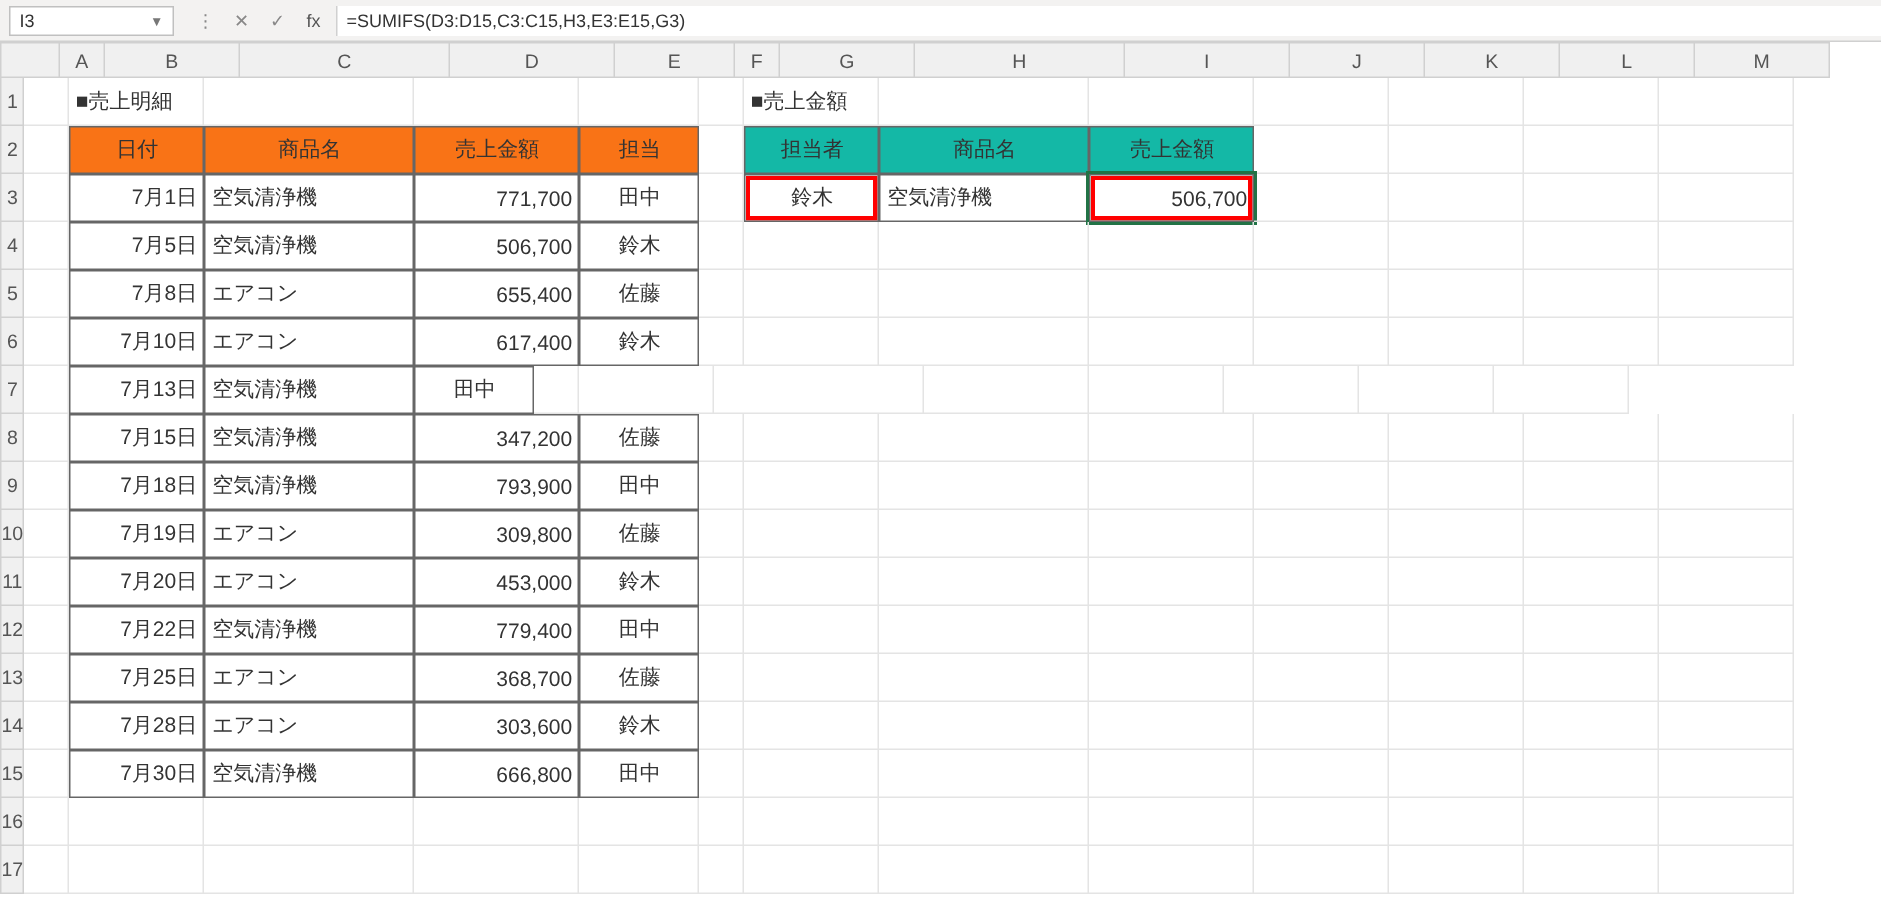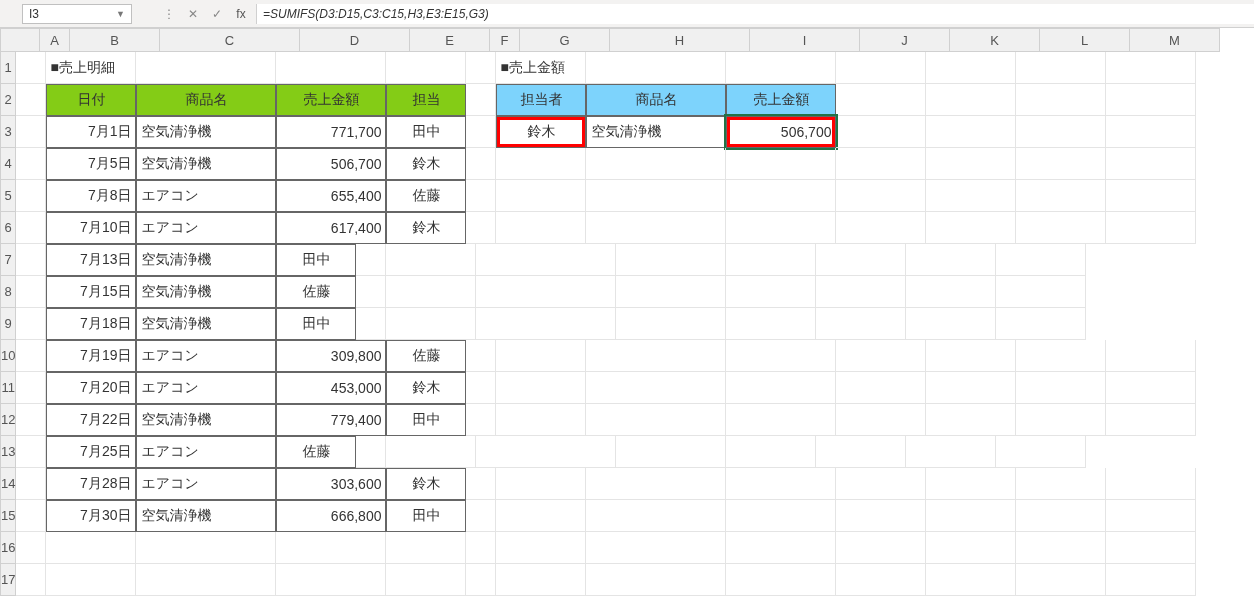--- a/index.html
+++ b/index.html
@@ -18,21 +18,21 @@
     display: flex;
     align-items: center;
     height: 28px;
     background: #f3f2f1;
     border-bottom: 1px solid #d0d0d0;
     font-size: 12px;
   }
   .name-box {
     width: 110px;
     height: 20px;
-    margin: 0 22px;
+    margin: 0 6px;
     background: #fff;
     border: 1px solid #c0c0c0;
     display: flex;
     align-items: center;
     padding: 0 6px;
     justify-content: space-between;
     gap: 28px;
   }
   .name-box .caret { font-size: 9px; color: #777; }
   .fb-icons {
@@ -48,21 +48,20 @@
     flex: 1;
     height: 20px;
     border: none;
     background: #fff;
     padding: 0 6px;
     font-size: 12px;
     color: #333;
     border-left: 1px solid #d0d0d0;
     display: flex;
     align-items: center;
-    font-style: italic;
   }
   .corner {
     width: 40px;
     height: 24px;
     background: #f0f0f0;
     border: 1px solid #d0d0d0;
   }
   .col-headers {
     display: flex;
     height: 24px;
@@ -121,26 +120,26 @@
   .wJ  { width: 90px; }
   .wK  { width: 90px; }
   .wL  { width: 90px; }
   .wM  { width: 90px; }
 
   .txt-left   { justify-content: flex-start; }
   .txt-right  { justify-content: flex-end; text-align: right; }
   .txt-center { justify-content: center; }
 
   .hdr-blue {
-    background: #84cc16;
+    background: #f97316;
     border: 1px solid #666 !important;
     font-weight: normal;
   }
   .hdr-tan {
-    background: #7dd3fc;
+    background: #14b8a6;
     border: 1px solid #666 !important;
   }
   .tbl {
     border: 1px solid #666 !important;
   }
 
   .red-box {
     box-shadow: inset 0 0 0 3px #ff0000;
   }
   .sel {
@@ -326,34 +325,36 @@
           <div class="cell wI"></div>
           <div class="cell wJ"></div>
           <div class="cell wK"></div>
           <div class="cell wL"></div>
           <div class="cell wM"></div>
         </div>
         <div class="row">
           <div class="cell wA"></div>
           <div class="cell wB tbl txt-right">7月15日</div>
           <div class="cell wC tbl txt-left">空気清浄機</div>
+          <div class="cell wD tbl txt-right">347,200</div>
           <div class="cell wE tbl txt-center">佐藤</div>
           <div class="cell wF"></div>
           <div class="cell wG"></div>
           <div class="cell wH"></div>
           <div class="cell wI"></div>
           <div class="cell wJ"></div>
           <div class="cell wK"></div>
           <div class="cell wL"></div>
           <div class="cell wM"></div>
         </div>
         <div class="row">
           <div class="cell wA"></div>
           <div class="cell wB tbl txt-right">7月18日</div>
           <div class="cell wC tbl txt-left">空気清浄機</div>
+          <div class="cell wD tbl txt-right">793,900</div>
           <div class="cell wE tbl txt-center">田中</div>
           <div class="cell wF"></div>
           <div class="cell wG"></div>
           <div class="cell wH"></div>
           <div class="cell wI"></div>
           <div class="cell wJ"></div>
           <div class="cell wK"></div>
           <div class="cell wL"></div>
           <div class="cell wM"></div>
         </div>
@@ -399,20 +400,21 @@
           <div class="cell wI"></div>
           <div class="cell wJ"></div>
           <div class="cell wK"></div>
           <div class="cell wL"></div>
           <div class="cell wM"></div>
         </div>
         <div class="row">
           <div class="cell wA"></div>
           <div class="cell wB tbl txt-right">7月25日</div>
           <div class="cell wC tbl txt-left">エアコン</div>
+          <div class="cell wD tbl txt-right">368,700</div>
           <div class="cell wE tbl txt-center">佐藤</div>
           <div class="cell wF"></div>
           <div class="cell wG"></div>
           <div class="cell wH"></div>
           <div class="cell wI"></div>
           <div class="cell wJ"></div>
           <div class="cell wK"></div>
           <div class="cell wL"></div>
           <div class="cell wM"></div>
         </div>

